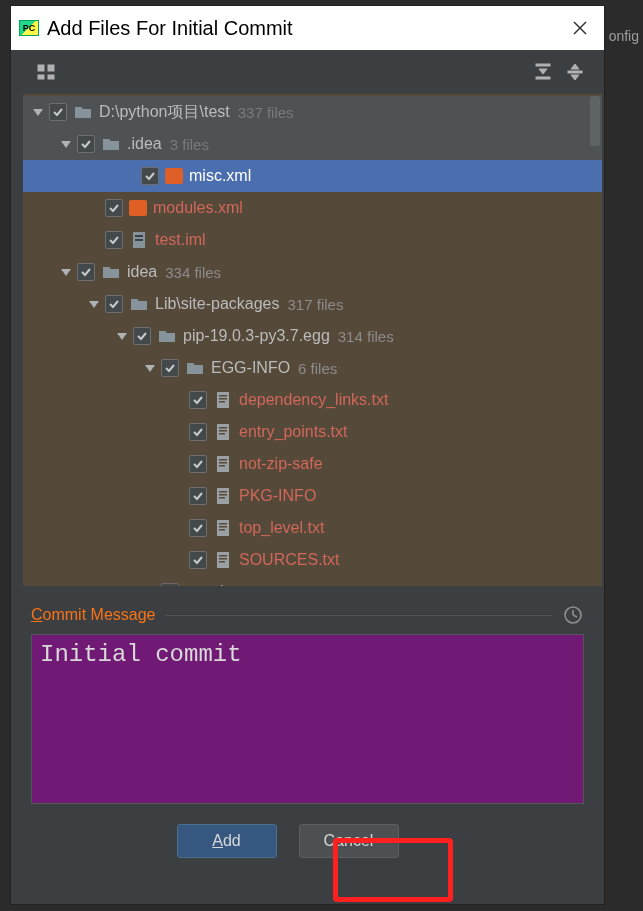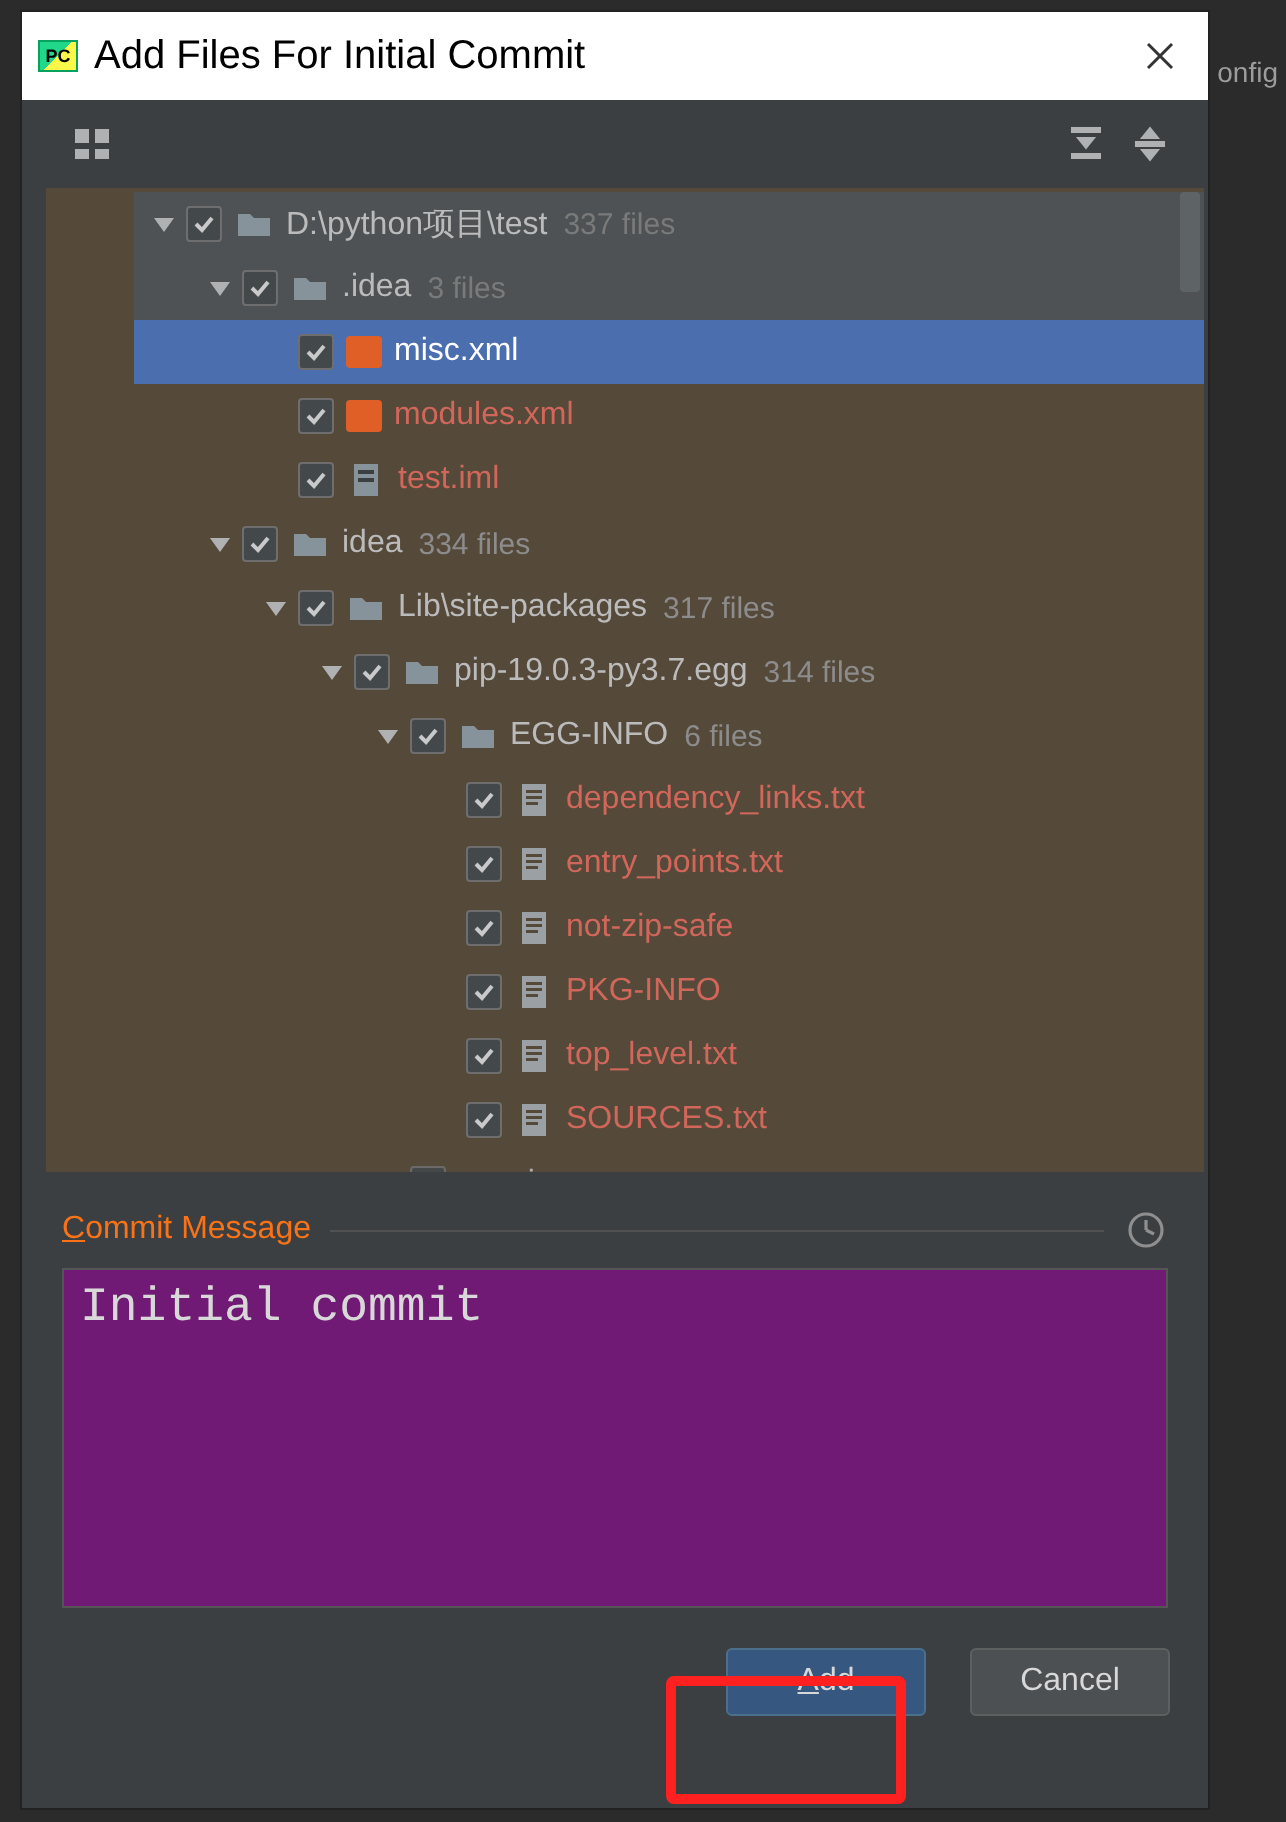--- a/index.html
+++ b/index.html
@@ -80,24 +80,23 @@
   .tree {
     padding-top: 2px;
     font-size: 16px;
   }
   .row {
     height: 32px;
     display: flex;
     align-items: center;
     white-space: nowrap;
     padding-right: 8px;
-    margin-left: 44px;
   }
   .row.root-bg { background: #4e5254; }
-  .row.selected { background: #4b6eaf; color: #fff; }
+  .row.selected { background: #4b6eaf; color: #fff; padding-left: 36px; }
   .indent { display:inline-block; }
   .chev {
     width: 18px; height: 18px;
     display:inline-flex; align-items:center; justify-content:center;
     margin-right: 2px;
     cursor:pointer;
   }
   .chev svg { fill:#afb1b3; }
   .chev.placeholder { visibility:hidden; }
   .chk {
@@ -149,23 +148,23 @@
     border:1px solid #555;
     color:#d8d8d8;
     font-family: "Consolas","Courier New",monospace;
     font-size: 24px;
     padding: 6px 8px;
     resize:none;
     outline:none;
   }
   .button-row {
     display:flex;
-    justify-content:flex-end;
+    justify-content:center;
     align-items:center;
-    padding: 20px 19px 18px 0;
+    padding: 20px 40px 18px 0;
     gap: 22px;
   }
   .btn {
     min-width: 100px;
     height: 34px;
     border-radius: 3px;
     font-size: 16px;
     display:flex; align-items:center; justify-content:center;
     cursor:pointer;
     color:#d8d8d8;

